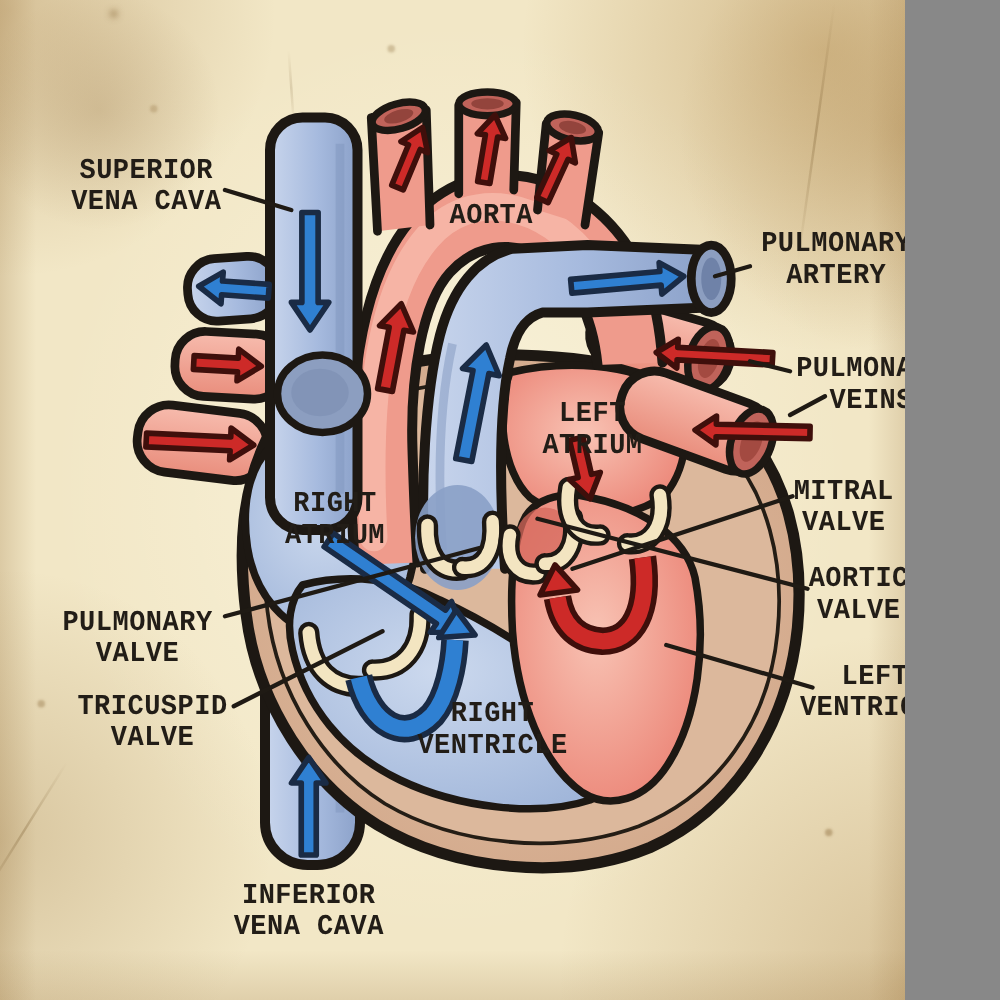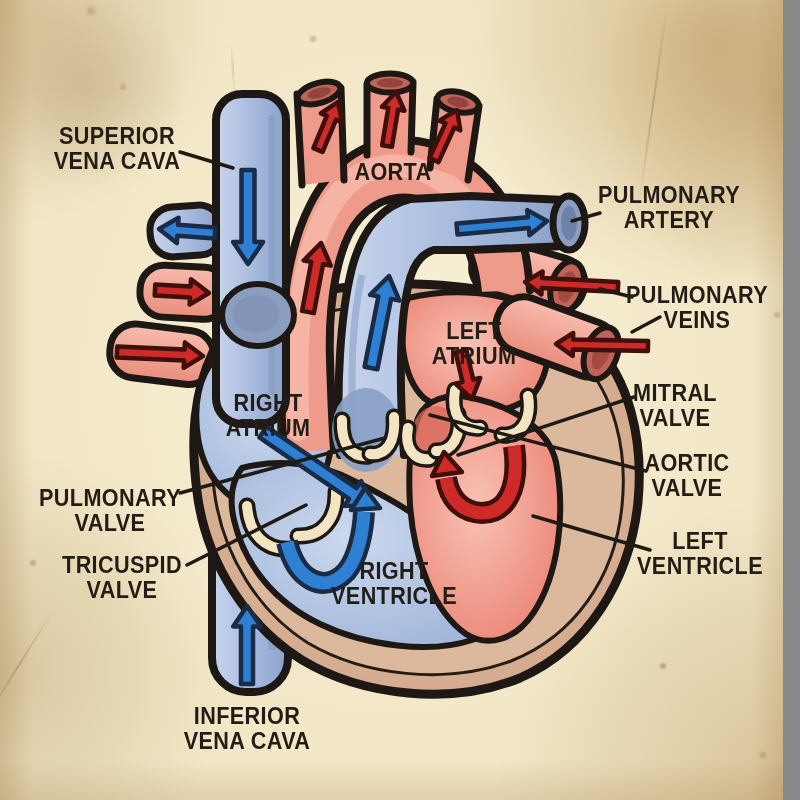--- a/index.html
+++ b/index.html
@@ -1,30 +1,30 @@
 <!DOCTYPE html>
 <html><head>
 <meta charset="utf-8">
 <style>
   html,body{margin:0;padding:0;background:#888;}
   .stage{
-    position:relative;width:783px;height:800px;overflow:hidden;
+    position:relative;width:724px;height:800px;overflow:hidden;
     background-color:#f2e7c6;
     background-image:
       radial-gradient(circle at 91% 5%, rgba(164,117,48,.38), rgba(164,117,48,0) 24%),
       radial-gradient(circle at 100% 13%, rgba(150,105,45,.28), transparent 18%),
       radial-gradient(circle at 1% 1%, rgba(150,105,45,.30), transparent 20%),
       radial-gradient(circle at 0% 84%, rgba(140,100,45,.26), transparent 22%),
       radial-gradient(circle at 100% 98%, rgba(155,110,50,.30), transparent 26%),
       radial-gradient(circle at 11% 11%, rgba(120,82,35,.20), transparent 10%),
       radial-gradient(ellipse at 50% 48%, rgba(255,252,235,.55), transparent 62%),
       linear-gradient(to right, rgba(140,100,45,.22), transparent 4%),
       linear-gradient(to left, rgba(140,100,45,.18), transparent 4%),
       linear-gradient(to top, rgba(140,100,45,.18), transparent 5%);
-    font-family:Liberation Sans, sans-serif;
+    font-family:Liberation Mono, monospace;
   }
   .speckles{position:absolute;left:0;top:0;width:6px;height:6px;border-radius:50%;
     box-shadow:88px 8px 5px rgba(122,88,40,.5),310px 36px 2px rgba(130,95,45,.30),
       660px 663px 2px rgba(130,95,45,.40),760px 752px 3px rgba(140,100,48,.35),
       30px 560px 2px rgba(130,95,45,.35),774px 312px 2px rgba(135,98,45,.30),
       120px 84px 2px rgba(130,95,45,.25);}
   .crease{position:absolute;width:2px;background:linear-gradient(to bottom,transparent,rgba(110,80,35,.28),transparent);}
   .c1{left:652px;top:0;height:210px;transform:rotate(8deg);}
   .c2{left:232px;top:40px;height:60px;transform:rotate(-4deg);opacity:.6;}
   .c3{left:18px;top:600px;height:130px;transform:rotate(32deg);}

